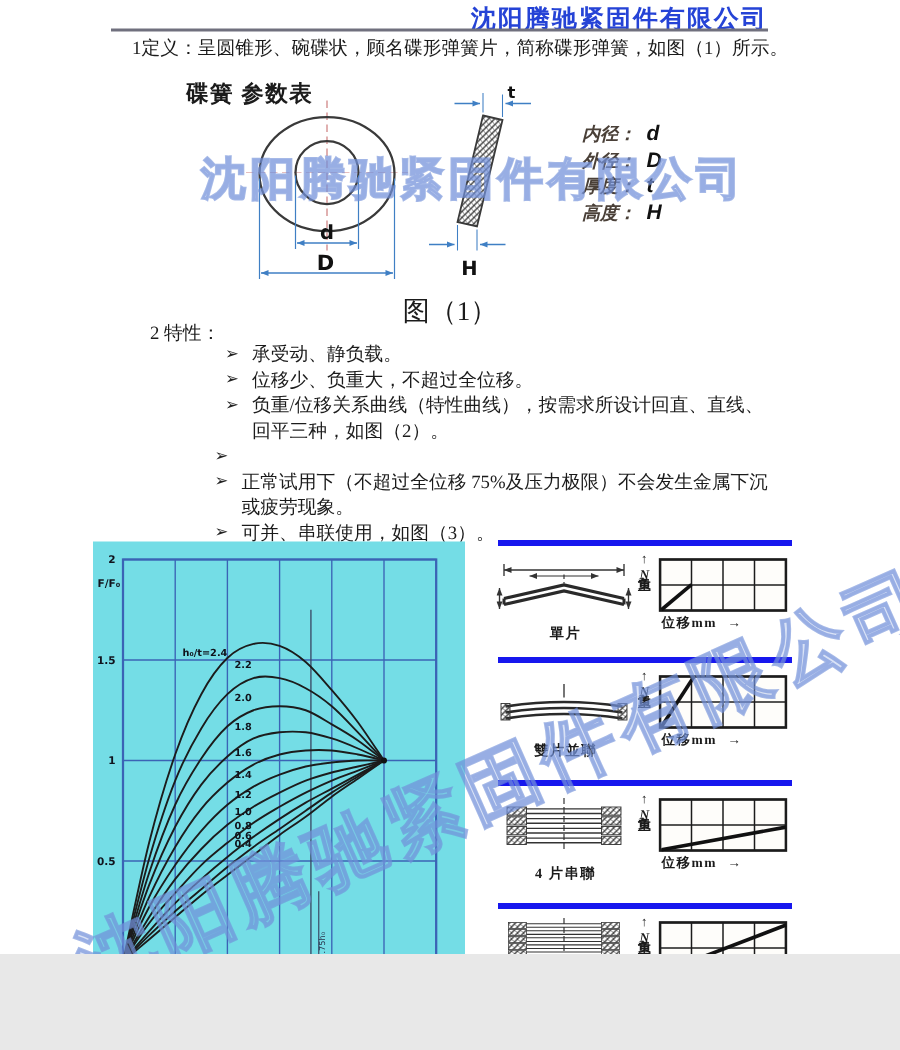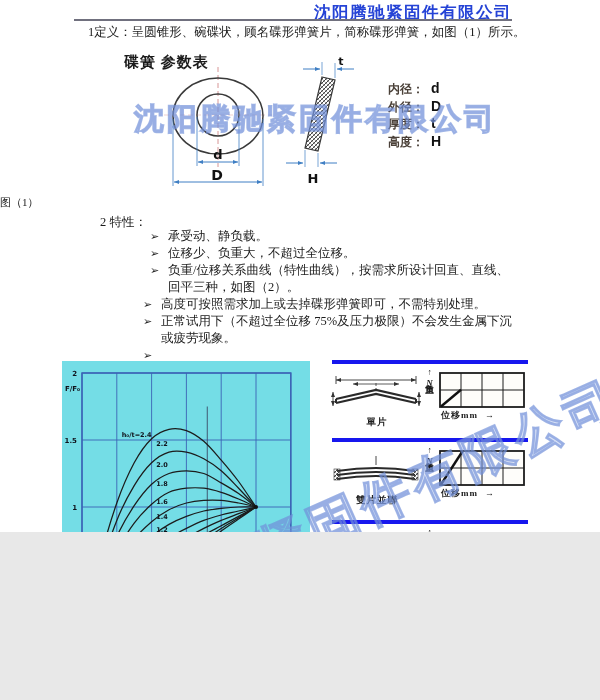--- a/index.html
+++ b/index.html
@@ -1,32 +1,32 @@
 <!DOCTYPE html>
 <html><head>
 <meta charset="utf-8">
 <style>
   html,body{margin:0;padding:0;background:#e8e8e8;}
-  .page{position:relative;width:600px;height:532px;background:#ffffff;overflow:hidden;
+  .page{position:relative;width:600px;height:636px;background:#ffffff;overflow:hidden;
         font-family:"Liberation Serif","DejaVu Serif",serif;color:#1b1b1b;}
   
   .company{position:absolute;top:2px;right:88px;font-size:16.5px;font-weight:bold;
            color:#2543d6;letter-spacing:1.5px;}
   .header-rule{position:absolute;top:19px;left:74px;width:438px;border-top:2px solid #70707e;}
   
   .definition{position:absolute;top:24px;left:88px;font-size:12.5px;white-space:nowrap;}
   
   .fig1-title{position:absolute;top:53px;left:124px;font-size:15px;font-weight:bold;letter-spacing:1px;}
   #fig1-svg{position:absolute;left:130px;top:55px;}
   .params{position:absolute;left:388px;top:80px;}
-  .param-row{display:flex;align-items:baseline;height:17.5px;}
+  .param-row{display:flex;align-items:baseline;height:17.5px;font-style:italic;}
   .param-label{font-size:12px;font-weight:bold;color:#4a4038;}
   .param-symbol{font-size:14px;font-weight:bold;color:#111;margin-left:7px;
                 font-family:"Liberation Sans","DejaVu Sans",sans-serif;}
-  .caption{position:absolute;font-size:11px;}
+  .caption{position:absolute;font-size:18px;text-align:center;}
   #cap1{left:0;width:600px;top:195px;}
   #cap2{left:142px;width:88px;top:674px;}
   #cap3{left:392px;width:80px;top:674px;}
   
   .feat-heading{position:absolute;top:214px;left:67px;font-size:12.5px;margin-left:33px;}
   .bullets{position:absolute;top:228px;left:0;width:560px;}
   .bullet{display:flex;line-height:17px;font-size:12.5px;}
   .bullet.lv1{padding-left:150px;}
   .bullet.lv0{padding-left:143px;}
   .bullet .marker{width:18px;font-size:11px;color:#222;flex:none;}
@@ -136,29 +136,29 @@
         <span class="marker">➢</span>
         <span class="btext">位移少、负重大，不超过全位移。</span>
       </div>
       <div class="bullet lv1">
         <span class="marker">➢</span>
         <span class="btext">负重/位移关系曲线（特性曲线），按需求所设计回直、直线、
 回平三种，如图（2）。</span>
       </div>
       <div class="bullet lv0">
         <span class="marker">➢</span>
-        <span class="btext">高度可按照需求加上或去掉碟形弹簧即可，不需特别处理。</span>
       </div>
       <div class="bullet lv0">
         <span class="marker">➢</span>
         <span class="btext">正常试用下（不超过全位移 75%及压力极限）不会发生金属下沉
 或疲劳现象。</span>
       </div>
       <div class="bullet lv0">
         <span class="marker">➢</span>
+        <span class="btext">可并、串联使用，如图（3）。</span>
       </div>
     </div>
 
   <div class="fig2-panel">
     <svg id="fig2-svg" width="248" height="310">
         <line x1="20" y1="12" x2="20" y2="280" stroke="#3b63b5" stroke-width="0.9"></line>
         <line x1="54.800000000000004" y1="12" x2="54.800000000000004" y2="280" stroke="#3b63b5" stroke-width="0.9"></line>
         <line x1="89.60000000000001" y1="12" x2="89.60000000000001" y2="280" stroke="#3b63b5" stroke-width="0.9"></line>
         <line x1="124.39999999999999" y1="12" x2="124.39999999999999" y2="280" stroke="#3b63b5" stroke-width="0.9"></line>
         <line x1="159.20000000000002" y1="12" x2="159.20000000000002" y2="280" stroke="#3b63b5" stroke-width="0.9"></line>

